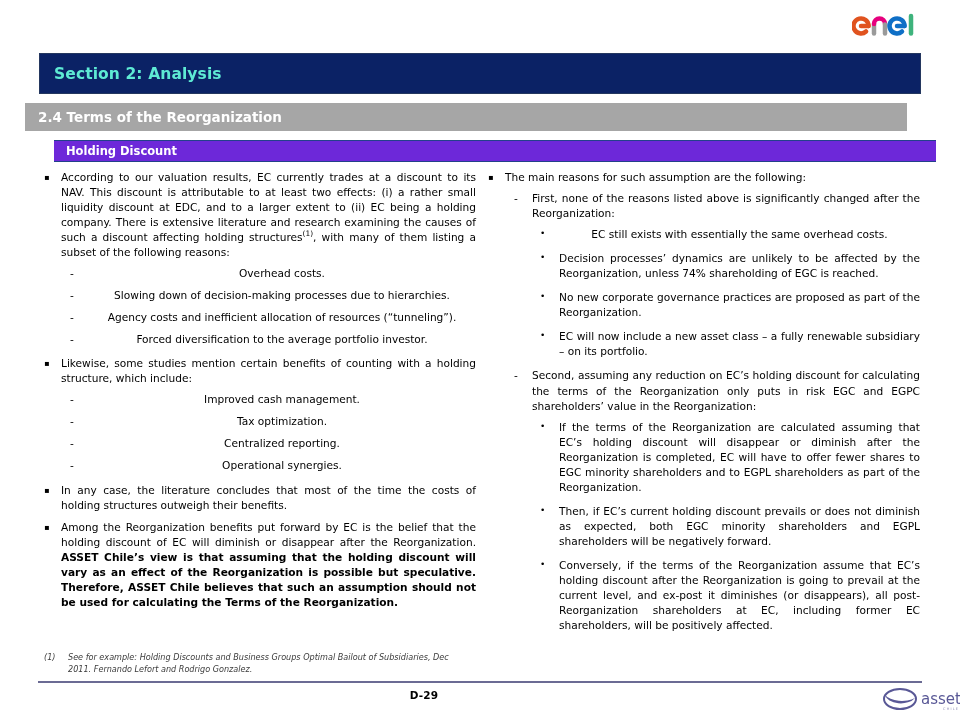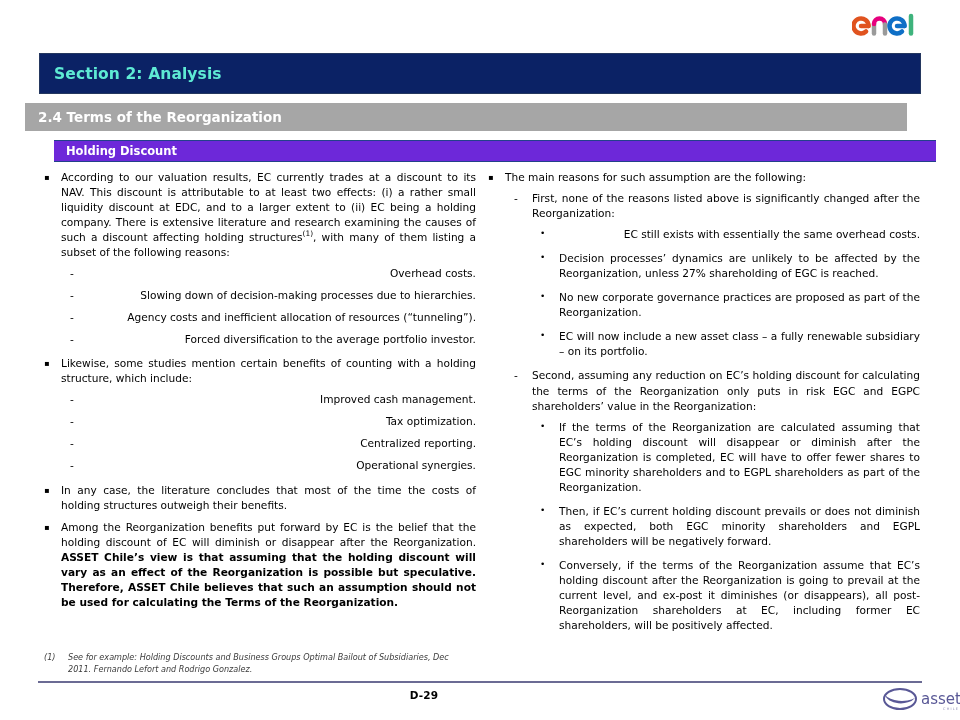--- a/index.html
+++ b/index.html
@@ -111,21 +111,21 @@
   .mk {
     flex: 0 0 auto;
     color: #000000;
     text-align: left;
   }
   .tx {
     flex: 1 1 auto;
     text-align: justify;
     text-justify: inter-word;
   }
-  .tx.nojust { text-align: right; }
+  .tx.nojust { text-align: center; }
 
   
   .lvl1 { margin-left: 0px; }
   .lvl1 > .mk {
     width: 17px;
     font-size: 8px;
     line-height: 1.9;
   }
 
   
@@ -292,21 +292,21 @@
         <span class="tx">First, none of the reasons listed above is significantly changed after the Reorganization:</span>
       </div>
       <div class="group-gap"></div>
       <div class="li lvl3">
         <span class="mk">•</span>
         <span class="tx nojust">EC still exists with essentially the same overhead costs.</span>
       </div>
       <div class="group-gap-lg"></div>
       <div class="li lvl3">
         <span class="mk">•</span>
-        <span class="tx">Decision processes’ dynamics are unlikely to be affected by the Reorganization, unless 27% shareholding of EGC is reached.</span>
+        <span class="tx">Decision processes’ dynamics are unlikely to be affected by the Reorganization, unless 74% shareholding of EGC is reached.</span>
       </div>
       <div class="group-gap-lg"></div>
       <div class="li lvl3">
         <span class="mk">•</span>
         <span class="tx">No new corporate governance practices are proposed as part of the Reorganization.</span>
       </div>
       <div class="group-gap-lg"></div>
       <div class="li lvl3">
         <span class="mk">•</span>
         <span class="tx">EC will now include a new asset class – a fully renewable subsidiary – on its portfolio.</span>

